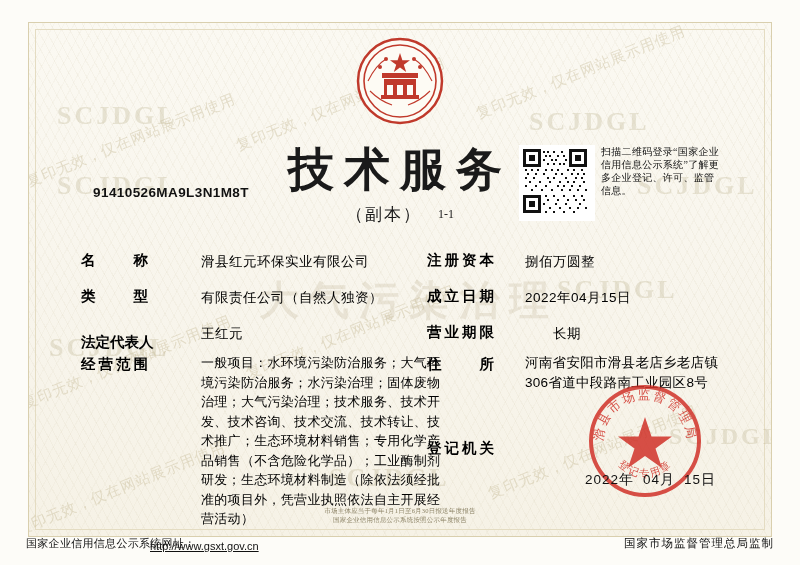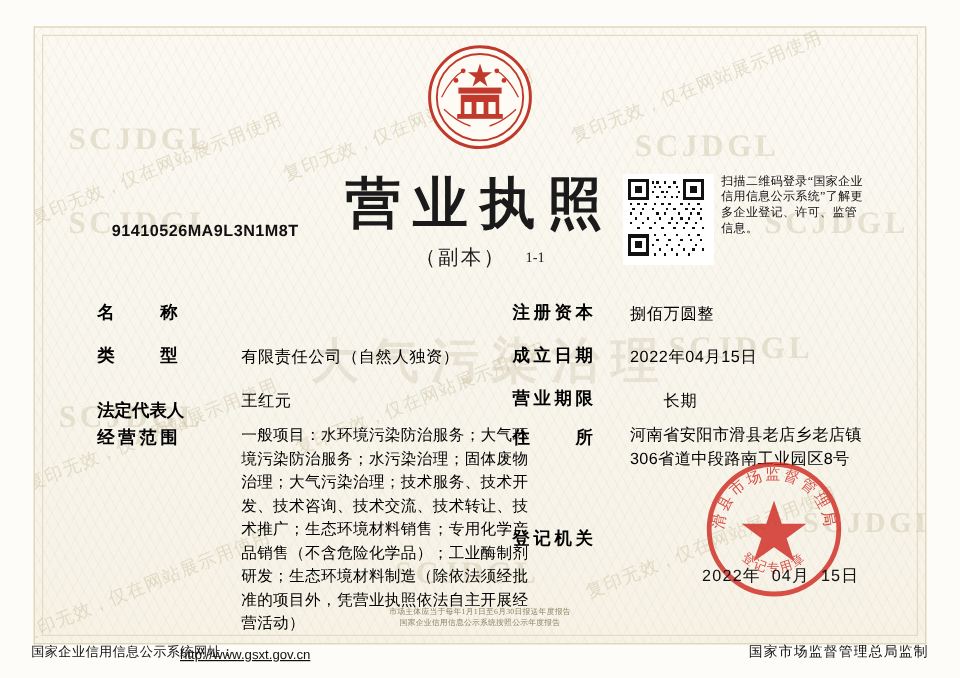--- a/index.html
+++ b/index.html
@@ -310,21 +310,21 @@
         <rect x="28" y="38" width="36" height="5" fill="#c0392b"></rect>
 
         <polygon points="46,18 48.4,25.3 56,25.3 49.8,29.8 52.2,37 46,32.5 39.8,37 42.2,29.8 36,25.3 43.6,25.3" fill="#c0392b"></polygon>
         <circle cx="32" cy="24" r="2" fill="#c0392b"></circle>
         <circle cx="60" cy="24" r="2" fill="#c0392b"></circle>
         <circle cx="26" cy="32" r="2" fill="#c0392b"></circle>
         <circle cx="66" cy="32" r="2" fill="#c0392b"></circle>
       </svg>
     </div>
 
-    <div class="title">营业执照</div>
+    <div class="title">技术服务</div>
     <div class="subtitle">
       <span>（副本）</span><span class="num">1-1</span>
     </div>
 
     <div class="credit-code">91410526MA9L3N1M8T</div>
 
     <div class="qr">
       <svg width="68" height="68" viewBox="0 0 68 68" shape-rendering="crispEdges">
         <rect width="68" height="68" fill="#ffffff"></rect>
         <g fill="#111111">
@@ -424,20 +424,21 @@
           <rect x="24" y="64" width="2" height="2"></rect>
             <rect x="32" y="64" width="2" height="2"></rect>
             <rect x="42" y="64" width="2" height="2"></rect>
             <rect x="52" y="64" width="2" height="2"></rect>
         </g>
       </svg>
     </div>
     <div class="qr-text">扫描二维码登录“国家企业信用信息公示系统”了解更多企业登记、许可、监管信息。</div>
 
     <div class="f-label" style="left:52px; top:228px;">名　　称</div>
+    <div class="f-value" style="left:172px; top:230px;">滑县红元环保实业有限公司</div>
 
     <div class="f-label" style="left:52px; top:264px;">类　　型</div>
     <div class="f-value" style="left:172px; top:266px;">有限责任公司（自然人独资）</div>
 
     <div class="f-label" style="left:52px; top:310px; letter-spacing:0px;">法定代表人</div>
     <div class="f-value" style="left:172px; top:302px;">王红元</div>
 
     <div class="f-label" style="left:52px; top:332px;">经营范围</div>
     <div class="f-value-block" style="left:172px; top:330px;">一般项目：水环境污染防治服务；大气环境污染防治服务；水污染治理；固体废物治理；大气污染治理；技术服务、技术开发、技术咨询、技术交流、技术转让、技术推广；生态环境材料销售；专用化学产品销售（不含危险化学品）；工业酶制剂研发；生态环境材料制造（除依法须经批准的项目外，凭营业执照依法自主开展经营活动）</div>
 

